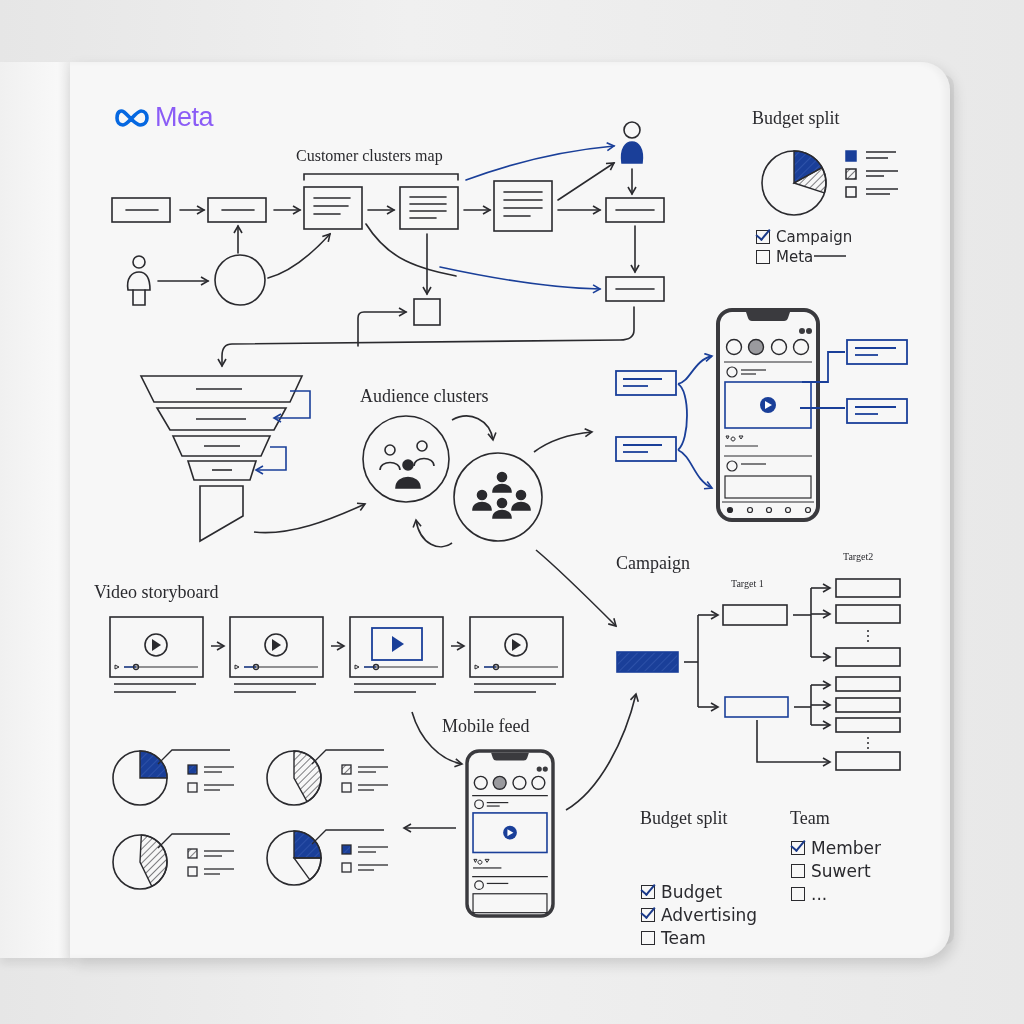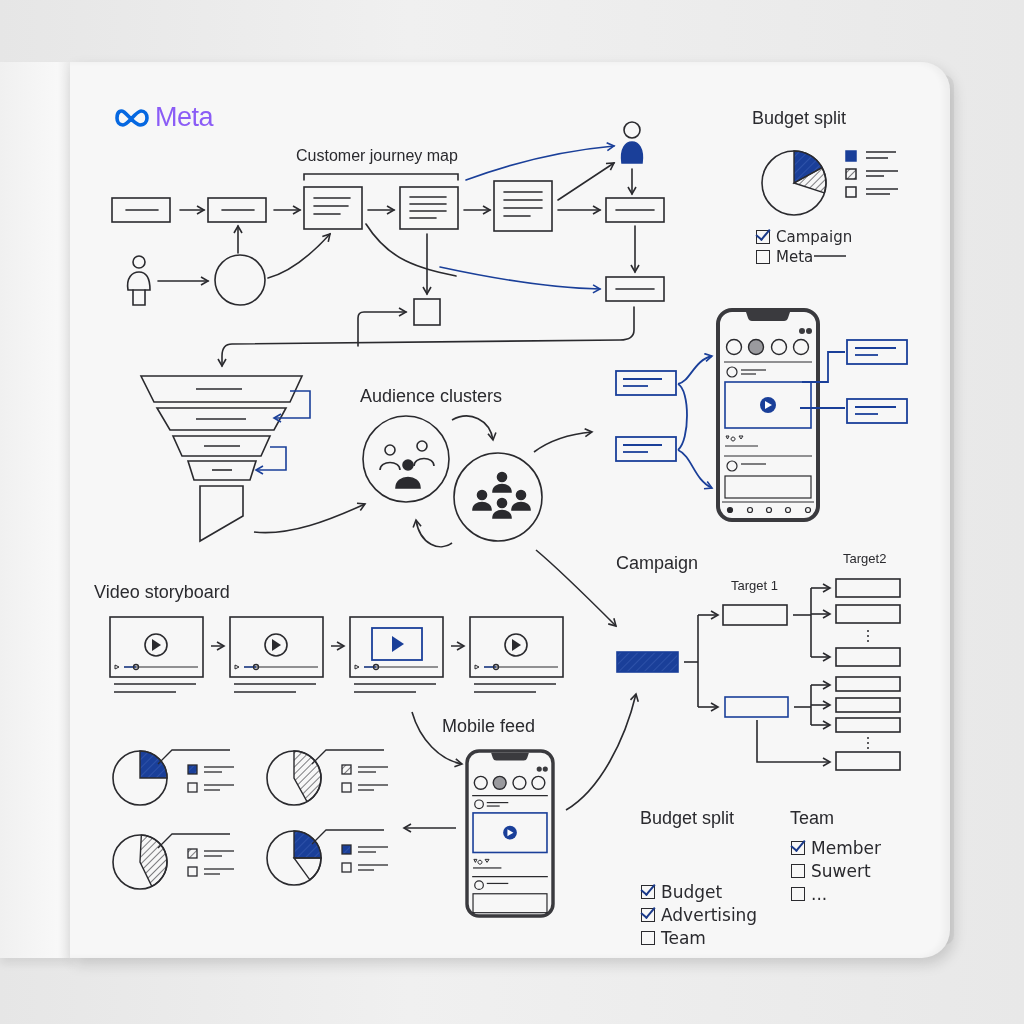--- a/index.html
+++ b/index.html
@@ -2,23 +2,23 @@
 <html><head>
 <meta charset="utf-8">
 <style>
   html,body{margin:0;padding:0;}
   body{width:1024px;height:1024px;background:#ebebeb;position:relative;overflow:hidden;font-family:"DejaVu Sans","Liberation Sans",sans-serif;}
   .bg-shadow{position:absolute;left:0;top:0;width:1024px;height:1024px;background:linear-gradient(90deg,#e6e6e6 0%,#f0f0f0 40%,#e8e8e8 100%);}
   .left-page{position:absolute;left:0;top:62px;width:72px;height:896px;background:linear-gradient(90deg,#f0f0f0,#f8f8f8 80%,#e8e8e8);border-right:1px solid #d8d8d8;box-shadow:0 6px 8px rgba(0,0,0,0.08);}
   .page{position:absolute;left:70px;top:62px;width:880px;height:896px;background:#f7f7f7;border-radius:0 28px 28px 0;box-shadow:4px 6px 14px rgba(0,0,0,0.15), inset -6px 0 6px rgba(0,0,0,0.04);}
   .page-edge{position:absolute;left:944px;top:75px;width:10px;height:870px;background:#ddd;border-radius:0 18px 18px 0;}
   svg#canvas{position:absolute;left:0;top:0;width:1024px;height:1024px;}
-  .t{position:absolute;color:#2a2a2e;white-space:nowrap;font-family:Liberation Sans, sans-serif;}
+  .t{position:absolute;color:#2a2a2e;white-space:nowrap;font-family:Liberation Serif, serif;}
   .h{font-size:18px;}
-  .sm{font-size:13px;}
+  .sm{font-size:10px;}
   .logo{position:absolute;left:113px;top:102px;display:flex;align-items:center;gap:4px;}
   .logo-text{font-size:27px;color:#8b5cf6;font-family:Liberation Sans, sans-serif;letter-spacing:-0.5px;}
   .chk{position:absolute;display:flex;flex-direction:column;}
   .chk-row{display:flex;align-items:center;gap:6px;height:23px;font-size:17px;color:#2a2a2e;}
   .box{width:12px;height:12px;border:1.6px solid #2a2a2e;position:relative;display:inline-block;}
   .box.on::after{content:"";position:absolute;left:2px;top:-5px;width:6px;height:12px;border-right:2.5px solid #1a3a8a;border-bottom:2.5px solid #1a3a8a;transform:rotate(40deg);}
   .chk.small .chk-row{font-size:15px;height:20px;}
 </style>
 </head>
 <body>
@@ -392,21 +392,21 @@
     </g>
 </svg>
 
 <div class="logo">
   <svg width="38" height="22" viewBox="0 0 38 22">
     <path d="M4,11 C4,4 8,3 11,5 C15,8 22,18 27,18 C32,18 34,14 34,11 C34,7 32,4 28,4 C23,4 15,18 10,18 C6,18 4,15 4,11 Z" fill="none" stroke="#0668e1" stroke-width="3.6"></path>
   </svg>
   <span class="logo-text">Meta</span>
 </div>
 
-<div class="t h" style="left:296px;top:147px;font-size:16px;">Customer journey map</div>
+<div class="t h" style="left:296px;top:147px;font-size:16px;">Customer clusters map</div>
 <div class="t h" style="left:752px;top:108px;">Budget split</div>
 
 <div class="chk small" style="left:756px;top:227px;">
   <div class="chk-row">
       <span class="box on"></span>
       <span>Campaign</span>
     </div>
   <div class="chk-row">
       <span class="box"></span>
       <span>Meta</span>

